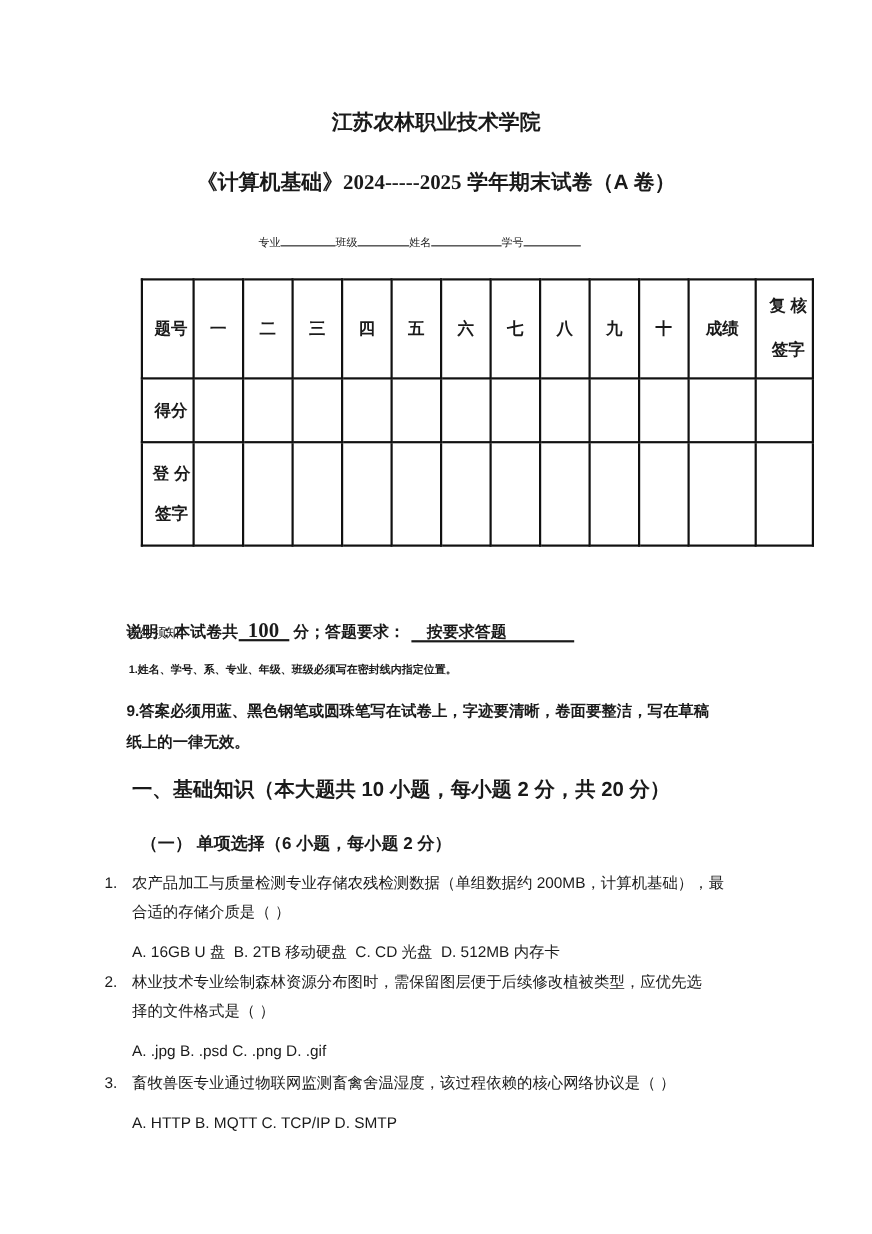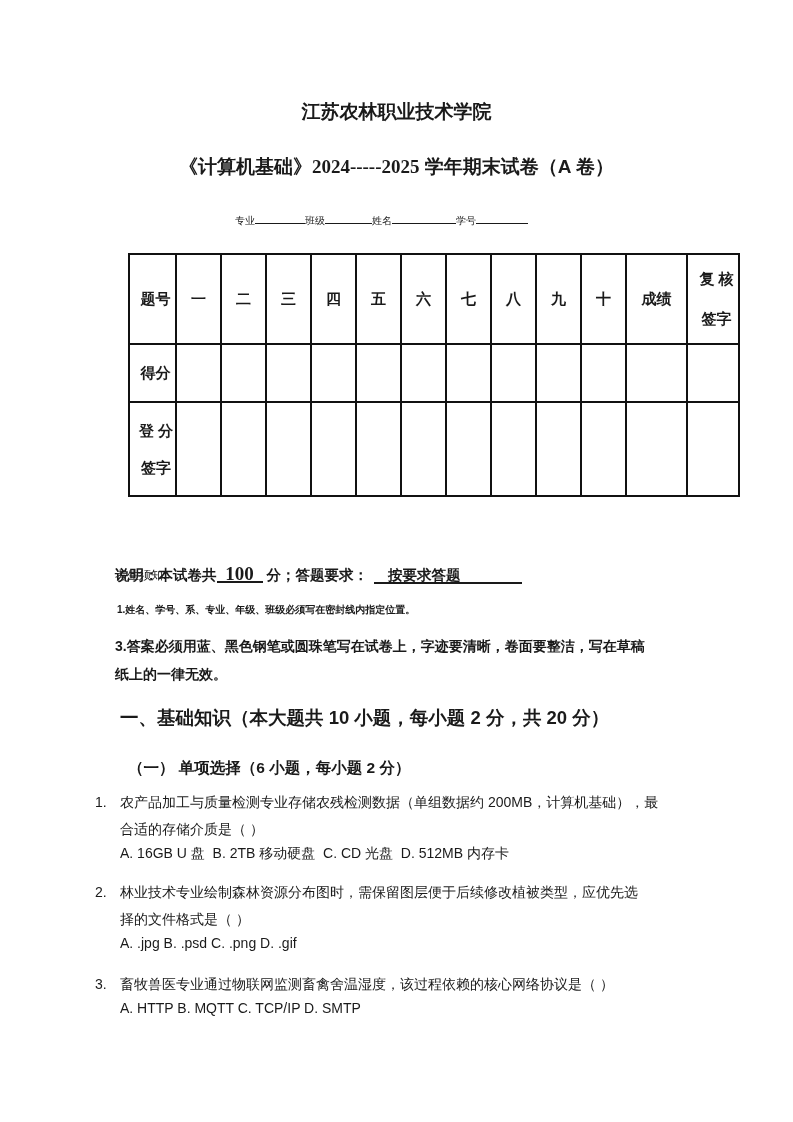--- a/index.html
+++ b/index.html
@@ -96,21 +96,21 @@
     position: absolute; left: 95px; width: 620px;
     display: flex; align-items: flex-start;
     font-size: 14px; line-height: 27px;
   }
   .q1 { top: 789px; }
   .q2 { top: 879px; }
   .q3 { top: 971px; }
   .qnum { width: 25px; flex: 0 0 25px; }
   .qbody { flex: 1; }
   .qtext { white-space: pre-wrap; }
-  .qopts { white-space: pre-wrap; margin-top: 0; line-height: 21px; }
+  .qopts { white-space: pre-wrap; margin-top: 12px; line-height: 21px; }
 </style>
 </head>
 <body>
 
 <div class="page">
 
   <h1 class="title">江苏农林职业技术学院</h1>
 
   <h2 class="subtitle"><span>《计算机基础》</span><span class="serif">2024-----2025</span><span> 学年期末试卷（A 卷）</span></h2>
 
@@ -186,21 +186,21 @@
       </tr>
     </tbody>
   </table>
 
   <p class="note-line"><span>说明：本试卷共</span><span class="points-blank">100</span><span> 分；答题要求：</span><span class="req-blank">按要求答题</span></p>
 
   <p class="notice-title">考生须知:</p>
 
   <p class="notice-item-1">1.姓名、学号、系、专业、年级、班级必须写在密封线内指定位置。</p>
 
-  <p class="notice-item-2">3.答案必须用蓝、黑色钢笔或圆珠笔写在试卷上，字迹要清晰，卷面要整洁，写在草稿
+  <p class="notice-item-2">9.答案必须用蓝、黑色钢笔或圆珠笔写在试卷上，字迹要清晰，卷面要整洁，写在草稿
 纸上的一律无效。</p>
 
   <h3 class="section-heading">一、基础知识（本大题共 10 小题，每小题 2 分，共 20 分）</h3>
 
   <h4 class="subsection-heading">（一） 单项选择（6 小题，每小题 2 分）</h4>
 
   <div class="question q1">
     <span class="qnum">1.</span>
     <div class="qbody">
       <div class="qtext">农产品加工与质量检测专业存储农残检测数据（单组数据约 200MB，计算机基础），最

